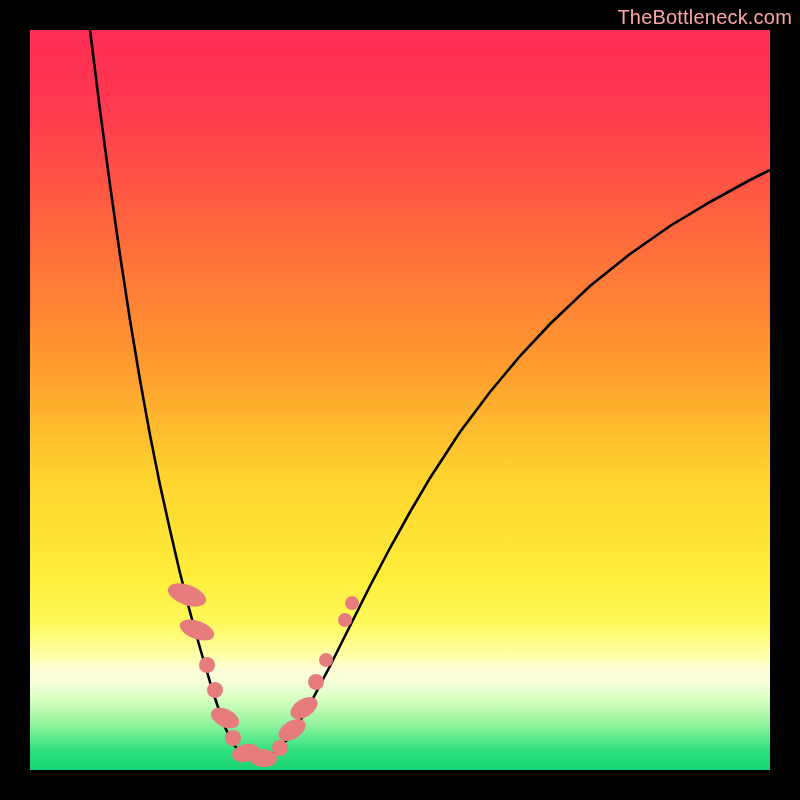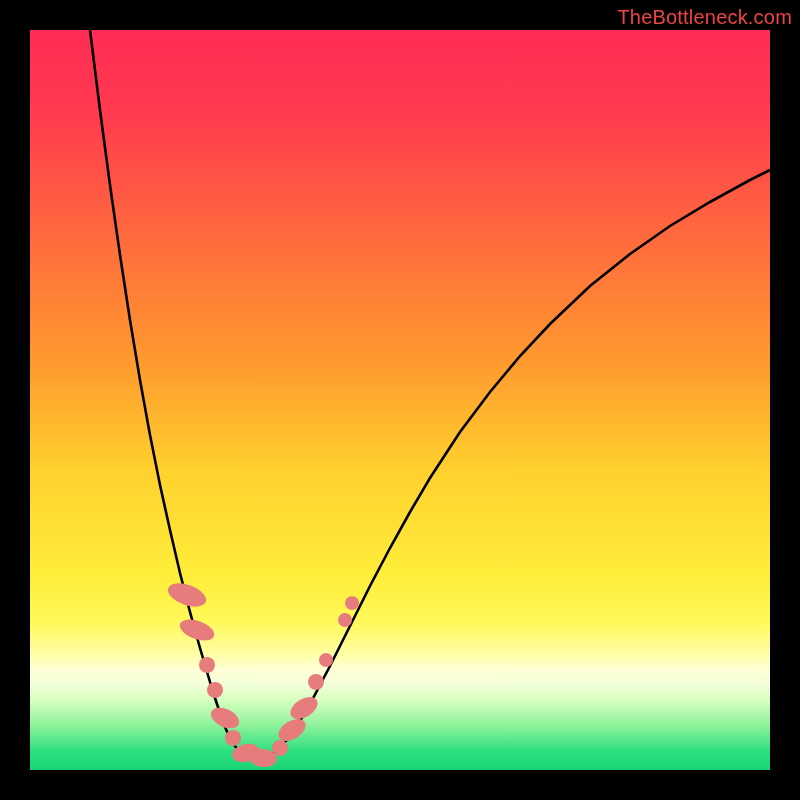--- a/index.html
+++ b/index.html
@@ -23,21 +23,21 @@
     position: absolute;
     left: 0;
     top: 0;
     width: 740px;
     height: 740px;
   }
   .watermark {
     position: absolute;
     top: 6px;
     right: 8px;
-    color: #ef4444;
+    color: #fca5a5;
     font-size: 20px;
     font-weight: 400;
     letter-spacing: 0.2px;
   }
   svg.curve {
     position: absolute;
     left: 0;
     top: 0;
   }
 </style>

